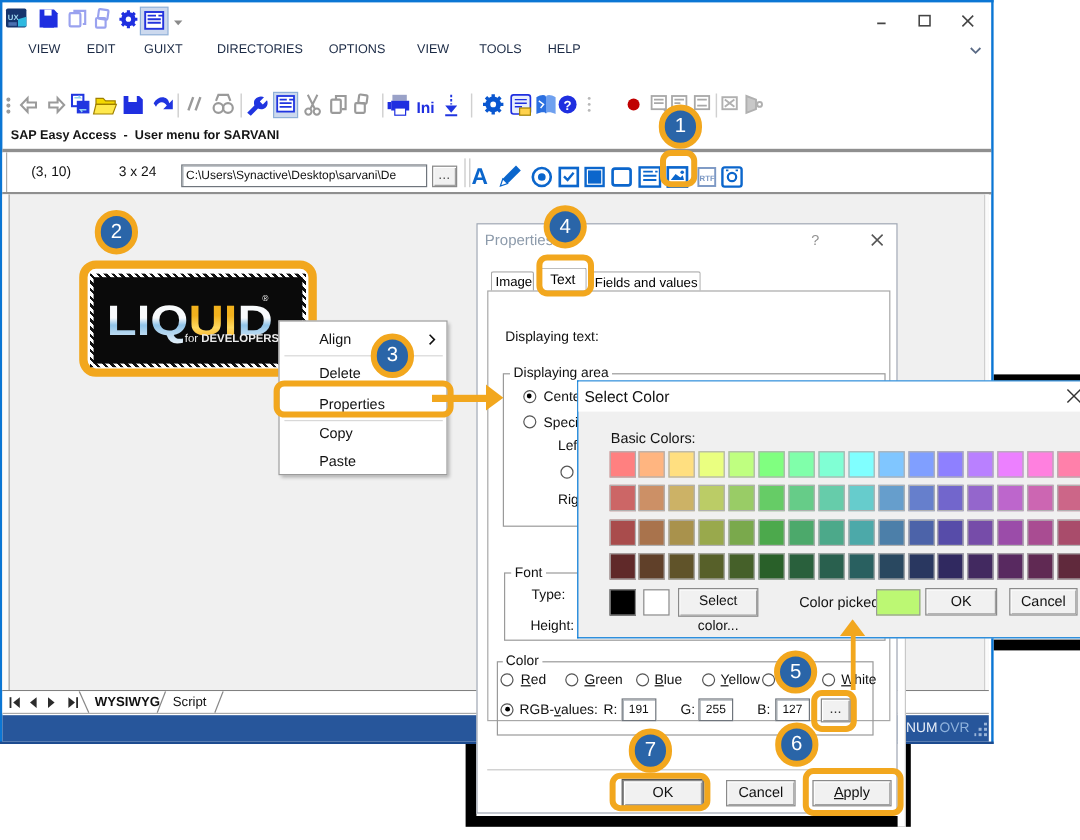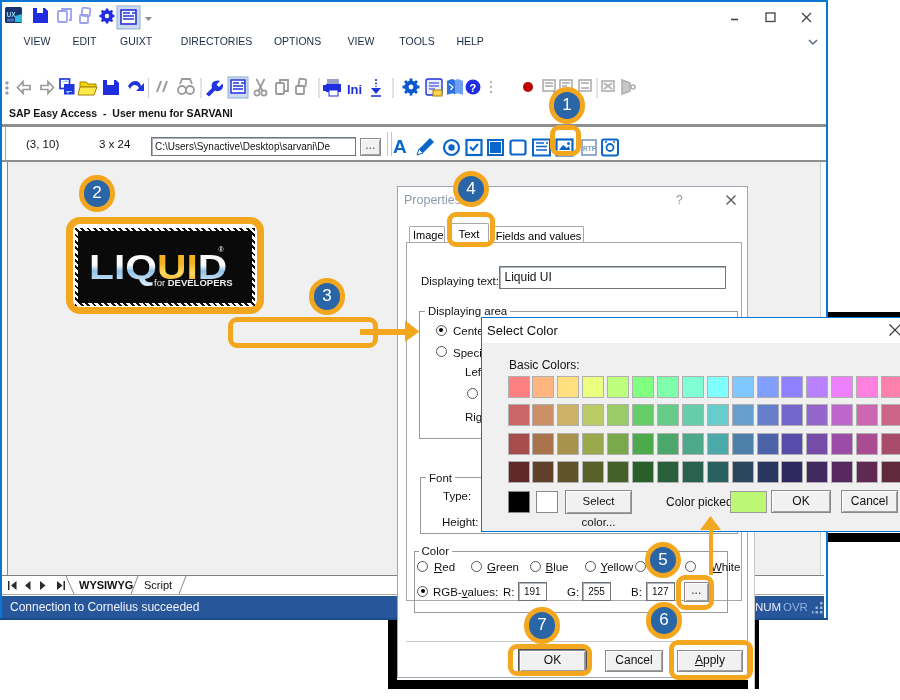--- a/index.html
+++ b/index.html
@@ -225,20 +225,32 @@
   <div class="abs" style="left:820px;top:162px;width:4px;height:412.5px;background:#fbfbfb;border-left:1px solid #cfcfcf"></div>
   <div class="abs" style="left:2px;top:574.5px;width:822px;height:1.5px;background:#808080"></div>
 
   <div class="abs" style="left:66px;top:217px;width:198px;height:97px;background:#fff;border:7px solid #F2A71E;border-radius:14px"></div>
   <div class="abs" style="left:75px;top:227.5px;width:180px;height:78px;background:repeating-linear-gradient(45deg,#111 0 2px,#fff 2px 4.5px)"></div>
   <div class="abs" style="left:78px;top:230.5px;width:174px;height:72px;background:#0a0a0a"></div>
   <div class="abs" style="left:89px;top:246.5px;width:140px;font-size:35.5px;font-weight:bold;letter-spacing:0;transform:scaleX(1.15);transform-origin:0 0;color:#eef2f7"><span style="background:linear-gradient(#f8fafc 45%,#8fc3e8 60%,#e8f2fa);-webkit-background-clip:text;background-clip:text;color:transparent">LIQ</span><span style="background:linear-gradient(#f2b21d 40%,#ffd95e 65%,#f0a01a);-webkit-background-clip:text;background-clip:text;color:transparent">UI</span><span style="background:linear-gradient(#f8fafc 45%,#8fc3e8 60%,#e8f2fa);-webkit-background-clip:text;background-clip:text;color:transparent">D</span></div>
   <div class="abs" style="left:218.5px;top:245.5px;font-size:7px;color:#fff">®</div>
   <div class="abs" style="left:154px;top:277px;font-size:9.5px;font-weight:bold;color:#ececec"><span style="font-weight:normal">for</span> DEVELOPERS</div>
 
+  <div class="abs" style="left:232px;top:267px;width:141px;height:129px;background:#fff;border:1px solid #9b9b9b;box-shadow:2px 2px 3px rgba(0,0,0,.28)">
+    <div class="abs" style="left:33px;top:7.5px;font-size:12px;color:#111">Align</div>
+    <svg class="abs" style="left:124px;top:9.5px" width="7" height="10">
+        <path d="M1 1l4 4-4 4" fill="none" stroke="#111" stroke-width="1.3"></path>
+      </svg>
+    <div class="abs" style="left:4px;top:27.5px;width:132px;height:1px;background:#d8d8d8"></div>
+    <div class="abs" style="left:33px;top:36px;font-size:12px;color:#111">Delete</div>
+    <div class="abs" style="left:33px;top:61.5px;font-size:12px;color:#111">Properties</div>
+    <div class="abs" style="left:4px;top:81.5px;width:132px;height:1px;background:#d8d8d8"></div>
+    <div class="abs" style="left:33px;top:86px;font-size:12px;color:#111">Copy</div>
+    <div class="abs" style="left:33px;top:108.5px;font-size:12px;color:#111">Paste</div>
+  </div>
 
   <div class="abs" style="left:2px;top:576px;width:822px;height:18.5px;background:#fff">
     <svg class="abs" style="left:0;top:4px" width="70" height="11" viewBox="0 0 70 11">
       <g fill="#2b2b2b">
           <rect x="6" y="1" width="1.5" height="9"></rect>
           <path d="M14.5 1L9 5.5l5.5 4.5z"></path>
           <path d="M28.5 1L23 5.5l5.5 4.5z"></path>
           <path d="M38 1l5.5 4.5L38 10z"></path>
           <path d="M55 1l5.5 4.5L55 10z"></path>
           <rect x="61.5" y="1" width="1.5" height="9"></rect>
@@ -248,21 +260,20 @@
       <path d="M64 0l8 18" stroke="#888" fill="none"></path>
       <path d="M136 0l-7 18" stroke="#888" fill="none"></path>
       <path d="M184 0l-7 18" stroke="#888" fill="none"></path>
     </svg>
     <div class="abs" style="left:77px;top:3px;font-size:11px;font-weight:bold;color:#111">WYSIWYG</div>
     <div class="abs" style="left:142px;top:3px;font-size:11px;color:#111">Script</div>
     <div class="abs" style="left:0;top:17.5px;width:822px;height:1px;background:#aaa"></div>
   </div>
 
   <div class="abs" style="left:2px;top:595.5px;width:822px;height:22px;background:#27569B">
-    <div class="abs" style="left:8px;top:4.5px;font-size:12px;color:#f2f5fa">Connection to Cornelius succeeded</div>
     <div class="abs" style="left:753px;top:5px;font-size:11.5px;color:#e8eef8">NUM</div>
     <div class="abs" style="left:781px;top:5px;font-size:11.5px;color:#8fb2dd">OVR</div>
     <svg class="abs" style="left:810px;top:6px" width="12" height="12">
         <g fill="#9ab4d8">
           <rect x="8" y="0" width="2.5" height="2.5"></rect>
           <rect x="8" y="4.5" width="2.5" height="2.5"></rect>
           <rect x="8" y="9" width="2.5" height="2.5"></rect>
           <rect x="3.5" y="4.5" width="2.5" height="2.5"></rect>
           <rect x="3.5" y="9" width="2.5" height="2.5"></rect>
           <rect x="-1" y="9" width="2.5" height="2.5"></rect>
@@ -280,21 +291,20 @@
       <path d="M1.5 1.5l9 9M10.5 1.5l-9 9" stroke="#555" stroke-width="1.3"></path>
     </svg>
 
   <div class="abs" style="left:10.5px;top:38.5px;width:36px;height:17px;border:1px solid #a8a8a8;border-bottom:none;border-radius:2px 2px 0 0;background:#fff;text-align:right;font-size:11px;padding-top:2px">Image</div>
   <div class="abs" style="left:51.5px;top:35.5px;width:39px;height:20px;border:1px solid #a8a8a8;border-bottom:none;border-radius:2px 2px 0 0;background:#fff;text-align:center;font-size:11.5px;padding-top:4px">Text</div>
   <div class="abs" style="left:95px;top:38.5px;width:91px;height:17px;border:1px solid #a8a8a8;border-bottom:none;border-radius:2px 2px 0 0;background:#fff;text-align:center;font-size:11px;padding-top:3px;white-space:nowrap">Fields and values</div>
 
   <div class="abs" style="left:8px;top:55px;width:336px;height:359px;border:1px solid #a8a8a8;background:#fff"></div>
 
   <div class="lbl" style="left:23px;top:88px">Displaying text:</div>
-  <div class="inp" style="left:100.5px;top:78.5px;width:227px;height:23px;line-height:21px;padding-left:5px;font-size:12px">Liquid UI</div>
 
   <div class="gb" style="left:21px;top:123.5px;width:319px;height:128px"></div>
   <div class="gl" style="left:27px;top:117.5px">Displaying area</div>
   <div class="rad sel" style="left:37.8px;top:137.8px"></div>
   <div class="lbl" style="left:55px;top:138px">Center</div>
   <div class="rad" style="left:37.8px;top:159.2px"></div>
   <div class="lbl" style="left:55px;top:159.5px">Specified area</div>
   <div class="lbl" style="left:67px;top:178.5px">Left:</div>
   <div class="rad" style="left:68.5px;top:200.5px"></div>
   <div class="lbl" style="left:67px;top:223.5px">Right:</div>
@@ -309,21 +319,21 @@
   <div class="rad" style="left:19px;top:374px"></div>
     <div class="lbl" style="left:36px;top:374.2px"><span class="u">R</span>ed</div>
   <div class="rad" style="left:73px;top:374px"></div>
     <div class="lbl" style="left:89px;top:374.2px"><span class="u">G</span>reen</div>
   <div class="rad" style="left:131.5px;top:374px"></div>
     <div class="lbl" style="left:147.5px;top:374.2px"><span class="u">B</span>lue</div>
   <div class="rad" style="left:186.5px;top:374px"></div>
     <div class="lbl" style="left:202.5px;top:374.2px"><span class="u">Y</span>ellow</div>
   <div class="rad" style="left:236.8px;top:374px"></div>
   <div class="rad" style="left:286.8px;top:374px"></div>
-    <div class="lbl" style="left:313px;top:374.2px"><span class="u">W</span>hite</div>
+    <div class="lbl" style="left:303px;top:374.2px"><span class="u">W</span>hite</div>
   <div class="rad sel" style="left:19px;top:398.5px"></div>
     <div class="lbl" style="left:35px;top:398.7px">RGB-<span class="u">v</span>alues:</div>
   <div class="lbl" style="left:105px;top:398.7px">R:</div>
   <div class="inp" style="left:119.8px;top:394.5px;width:29px;height:19.5px;line-height:17px;text-align:center">191</div>
   <div class="lbl" style="left:169px;top:398.7px">G:</div>
   <div class="inp" style="left:184px;top:394.5px;width:29px;height:19.5px;line-height:17px;text-align:center">255</div>
   <div class="lbl" style="left:233px;top:398.7px">B:</div>
   <div class="inp" style="left:247.5px;top:394.5px;width:29.7px;height:19.5px;line-height:17px;text-align:center">127</div>
   <div class="btn" style="left:285.8px;top:394.5px;width:25px;height:20px;line-height:14px;color:#333">...</div>
 

